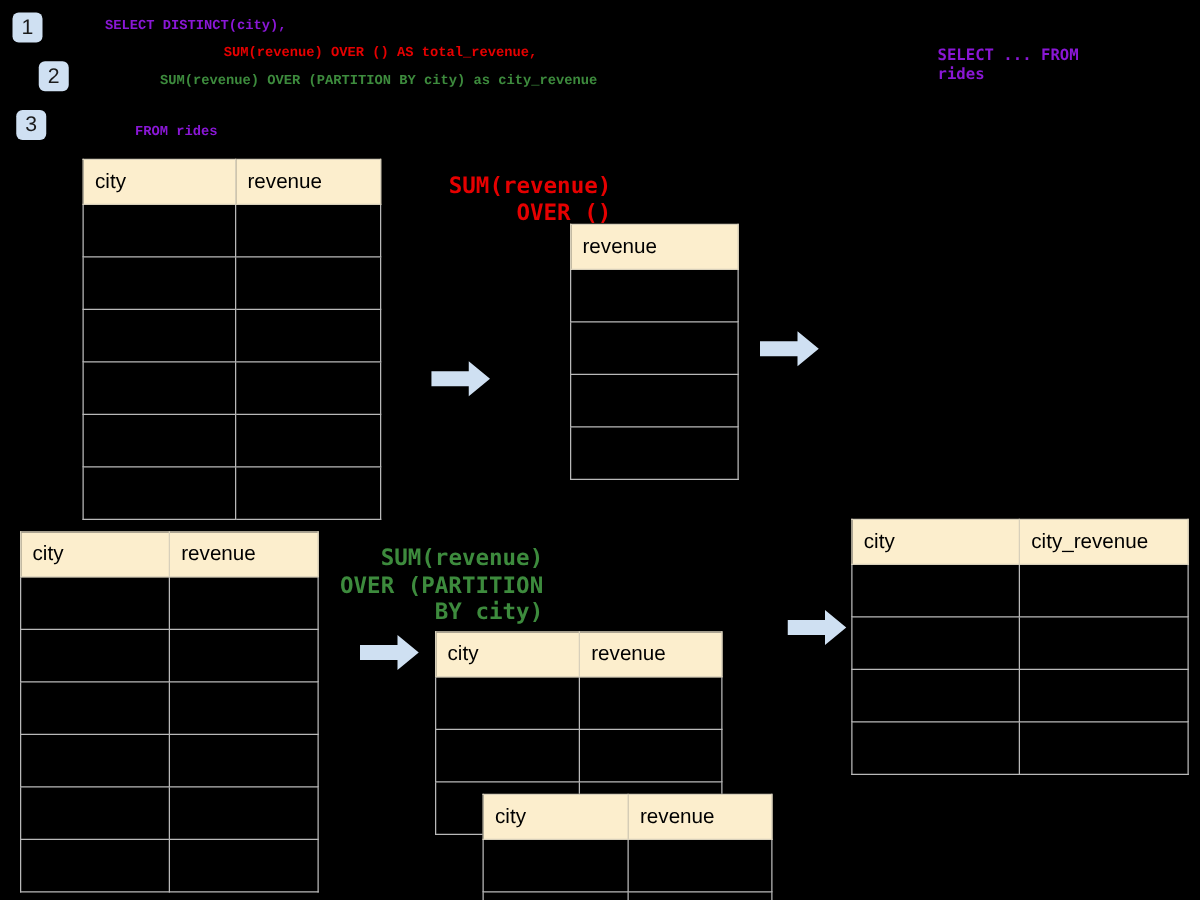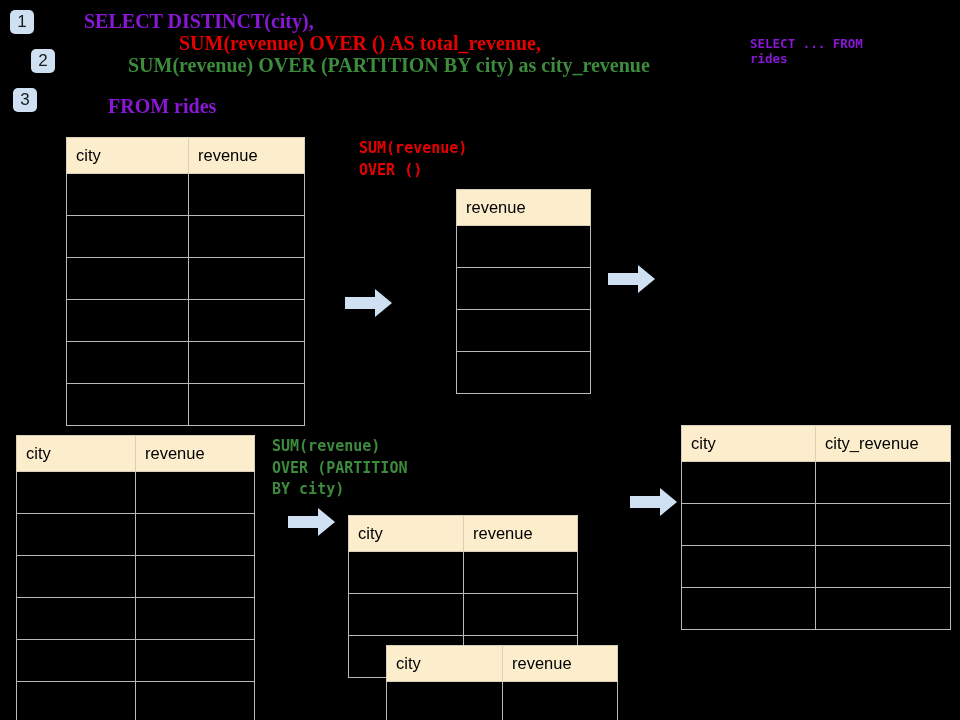--- a/index.html
+++ b/index.html
@@ -26,58 +26,58 @@
     font-size: 17px;
     line-height: 24px;
     text-align: center;
     width: 24px;
     height: 24px;
   }
 
   
   .code {
     position: absolute;
-    font-family: Liberation Serif, serif;
+    font-family: Liberation Mono, monospace;
     font-weight: bold;
-    font-size: 20px;
+    font-size: 11px;
     line-height: 21.6px;
     white-space: pre;
     letter-spacing: 0px;
   }
   .c-purple { color: #8a17d6; }
   .c-red    { color: #e60000; margin-left: 48px; }
   .c-green  { color: #3d8b3d; }
 
   
   .annot {
     position: absolute;
     font-family: "DejaVu Sans Mono", "Liberation Mono", monospace;
     font-weight: bold;
-    font-size: 15px;
+    font-size: 18px;
     line-height: 21.5px;
     white-space: pre;
+    text-align: right;
   }
   .annot-small {
     position: absolute;
     font-family: "DejaVu Sans Mono", "Liberation Mono", monospace;
     font-weight: bold;
     font-size: 12.5px;
     line-height: 15px;
     white-space: pre;
     color: #8a17d6;
   }
 
   
   .tbl {
     position: absolute;
     border-collapse: collapse;
     table-layout: fixed;
     background: #000000;
     font-family: "Liberation Sans", sans-serif;
-    margin-top: 10px;
   }
   .tbl th, .tbl td {
     border: 1px solid #b9b9b9;
     padding: 0;
     margin: 0;
   }
   .tbl th {
     background: #fceecd;
     color: #000000;
     font-weight: normal;

